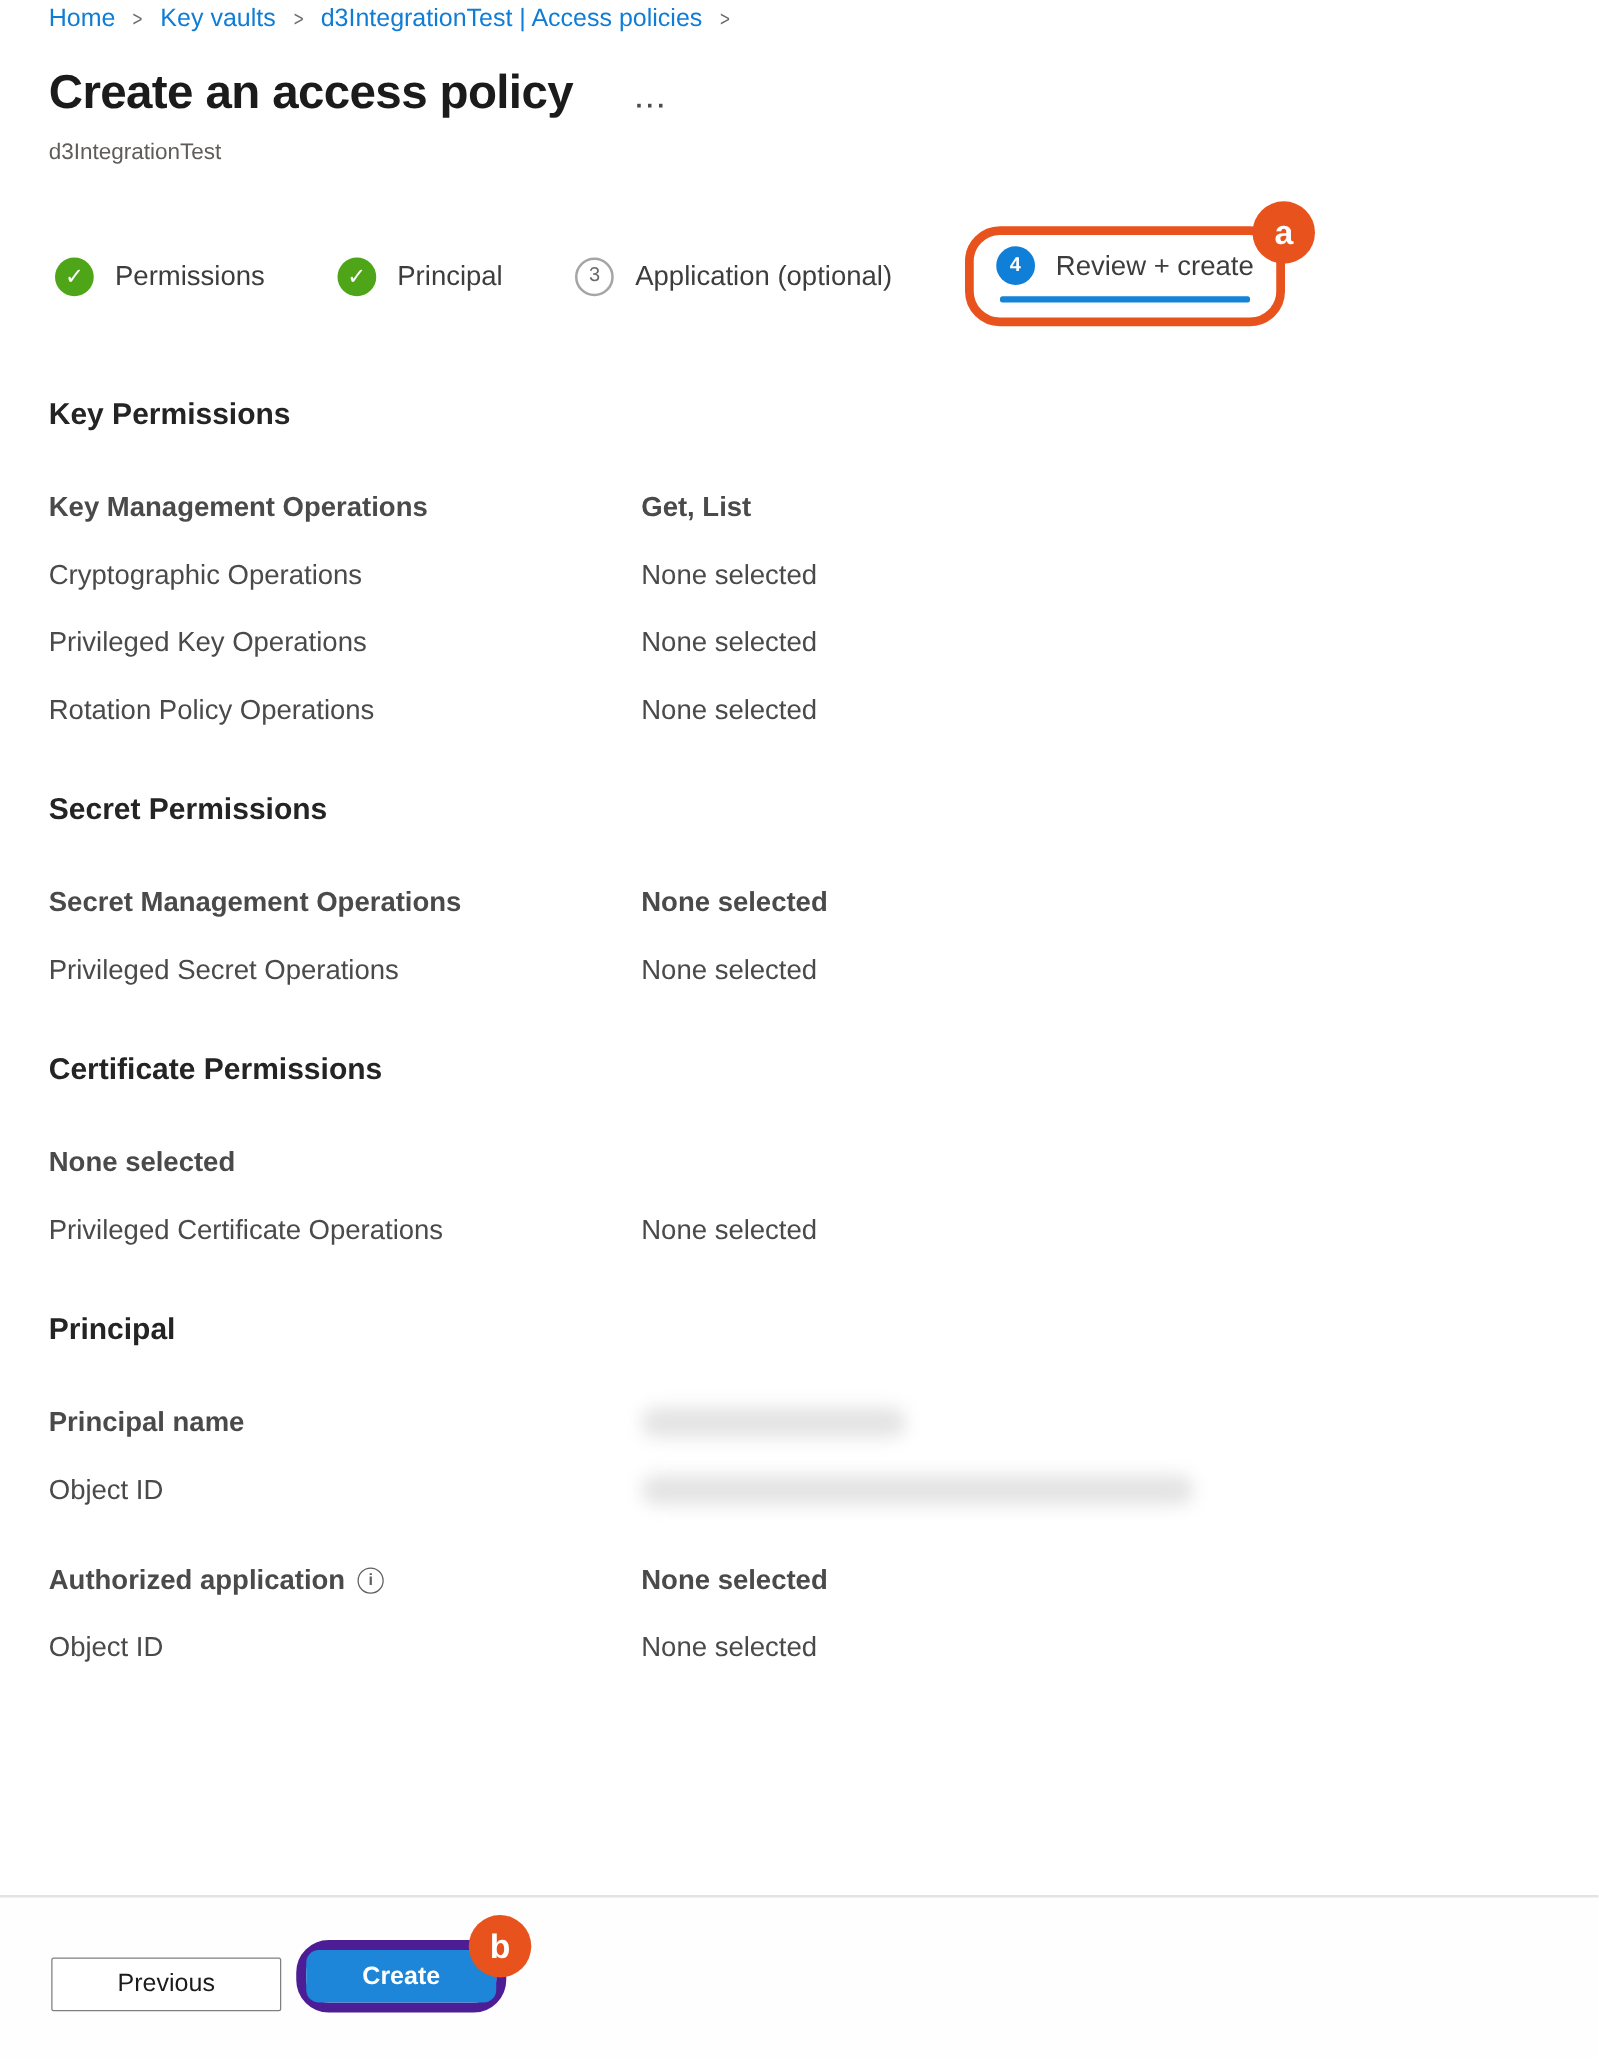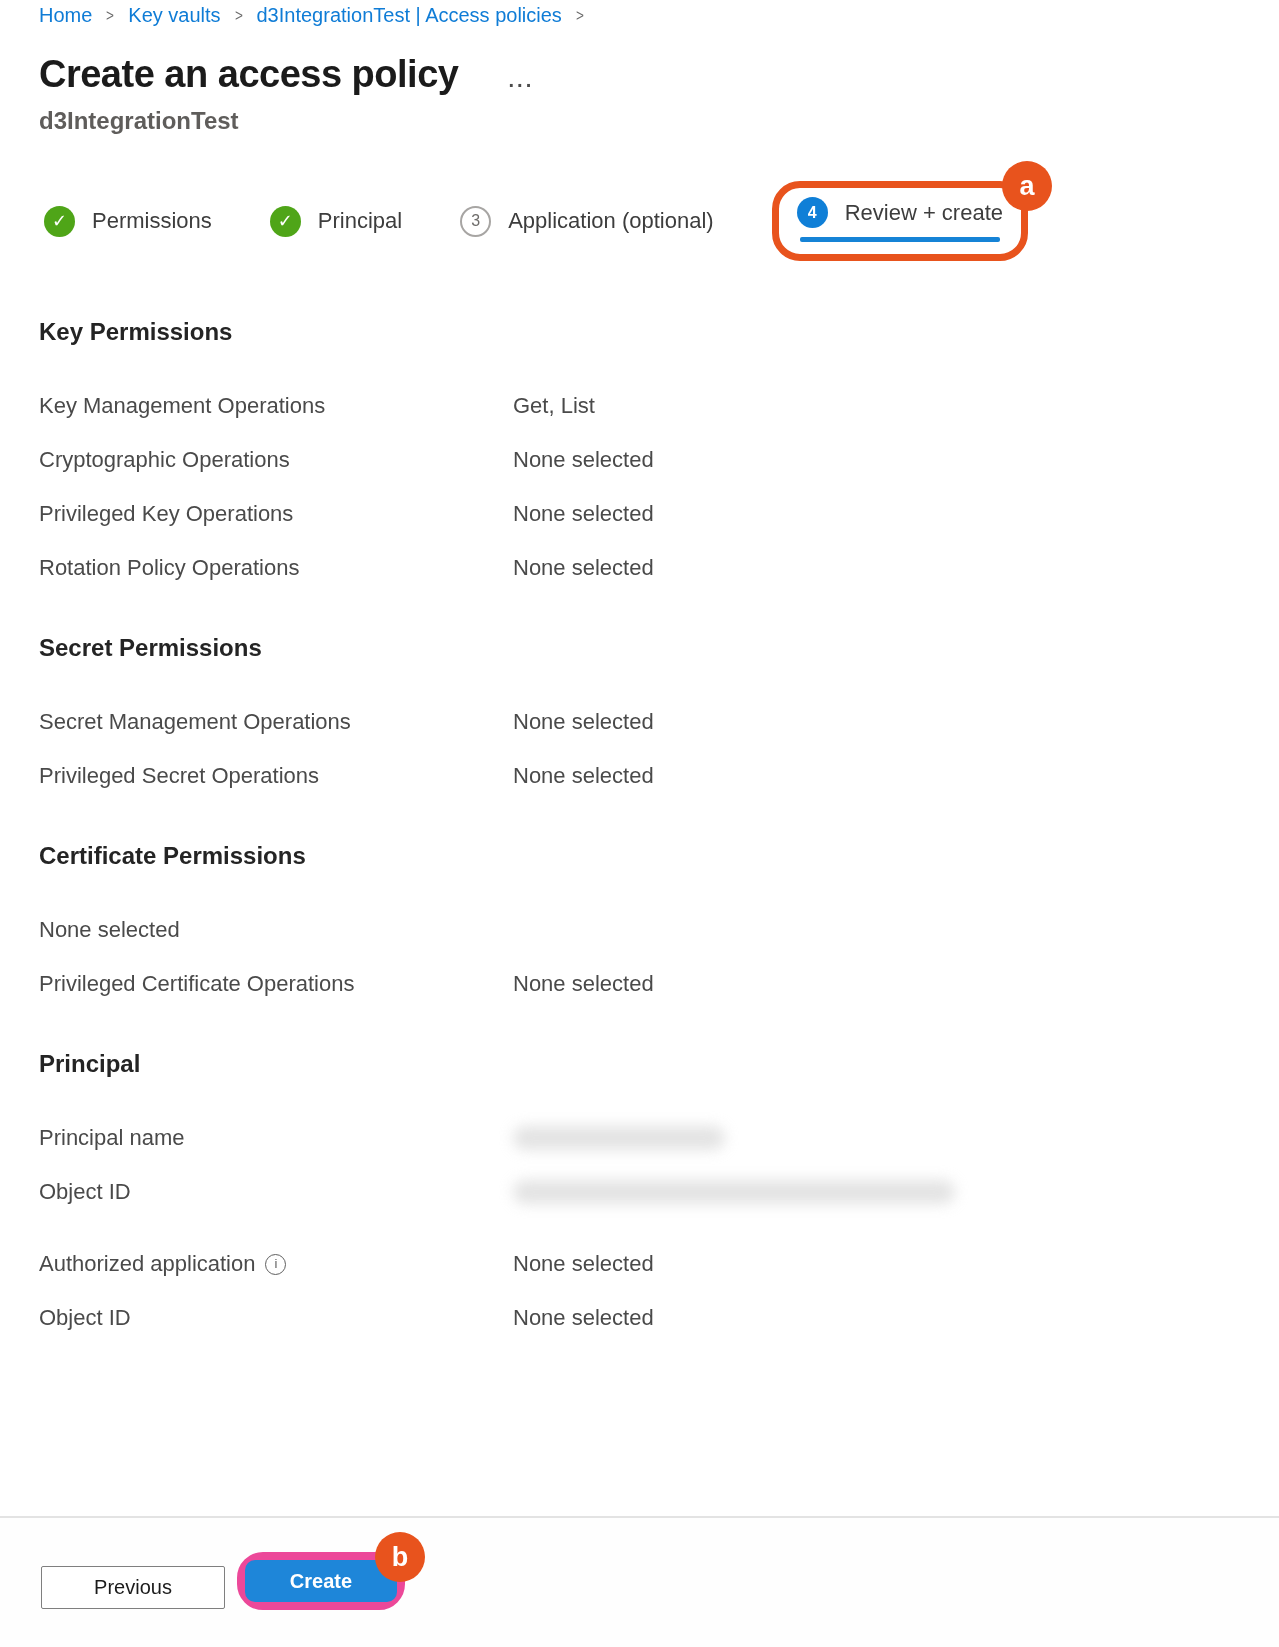--- a/index.html
+++ b/index.html
@@ -9,21 +9,21 @@
 
   
   .breadcrumb { padding:4px 0 0 39px; font-size:20px; display:flex; align-items:center; }
   .crumb { color:#0f7cd6; cursor:pointer; }
   .crumb-sep { color:#6b6b6b; font-size:17px; margin:0 13px; transform:scaleX(.8); }
 
   
   .title-row { margin:24px 0 0 39px; display:flex; align-items:flex-end; }
   h1 { font-size:38px; line-height:46px; font-weight:700; color:#1b1b1b; letter-spacing:-.5px; }
   .ellipsis-menu { margin:10px 0 0 50px; font-size:20px; color:#4c4c4c; letter-spacing:2px; font-weight:700; cursor:pointer; }
-  .subtitle { margin:12px 0 0 39px; font-size:24px; line-height:24px; color:#5f5d5b;font-weight:bold; }
+  .subtitle { margin:12px 0 0 39px; font-size:18px; line-height:24px; color:#5f5d5b; }
 
   
   .tabs { margin:48px 0 0 44px; display:flex; align-items:center; }
   .tab { display:flex; align-items:center; margin-right:58px; font-size:22px; color:#3d3d3d; cursor:pointer; white-space:nowrap; }
   .step-icon { width:31px; height:31px; border-radius:50%; display:flex; align-items:center; justify-content:center; margin-right:17px; flex:0 0 auto; }
   .step-check { background:#4fa518; color:#fff; font-size:18px; font-weight:700; }
   .step-pending { background:#fff; border:2px solid #a7a5a3; color:#6e6c6a; font-size:16px; }
   .step-active { background:#0f7fd7; color:#fff; font-size:16px; font-weight:700; }
 
   .tab-annotation { position:relative; border:7px solid #e8531d; border-radius:28px; padding:9px 18px 12px 18px; }
@@ -31,32 +31,32 @@
   .active-underline { height:5px; background:#1583d6; border-radius:2px; margin:9px 3px 0 3px; }
   .ann-badge { position:absolute; width:50px; height:50px; border-radius:50%; background:#e8531d; color:#fff;
                font-size:27px; font-weight:700; display:flex; align-items:center; justify-content:center; }
   .badge-a { top:-27px; right:-31px; }
 
   
   .sections { margin-left:39px; }
   h2.section-heading { margin-top:52px; font-size:24px; line-height:30px; font-weight:700; color:#242424; }
   h2.section-heading:first-child { margin-top:56px; }
   .row { display:grid; grid-template-columns:474px 1fr; align-items:center; margin-top:28px; font-size:22px; line-height:26px; color:#4a4a4a; }
-  .row.first { margin-top:46px; }
+  .row.first { margin-top:46px;font-weight:bold; }
   .row .label { display:flex; align-items:center; }
   .info-icon { display:inline-flex; width:21px; height:21px; border:1.5px solid #5f5f5f; border-radius:50%;
                align-items:center; justify-content:center; font-size:13px; color:#5f5f5f; margin-left:10px; cursor:pointer; }
   .redacted { height:24px; border-radius:12px; background:#cdcdcd; filter:blur(7px); opacity:.55; }
 
   
   .footer { position:absolute; left:0; right:0; top:1516px; height:131px; border-top:2px solid #e3e3e3; background:#fefefe; }
   .footer-inner { display:flex; align-items:center; padding:34px 0 0 41px; }
   .btn-previous { width:184px; height:43px; margin-top:12px; background:#fff; border:1px solid #7f7f7f; border-radius:2px;
                   font-size:20px; font-weight:400; color:#1b1b1b; cursor:pointer; font-family:inherit; }
-  .create-annotation { position:relative; margin-left:12px; border:8px solid #ec4899; border-radius:26px; padding:0; line-height:0;text-decoration:underline; }
+  .create-annotation { position:relative; margin-left:12px; border:8px solid #4c1d95; border-radius:26px; padding:0; line-height:0;text-decoration:underline; }
   .btn-create { width:152px; height:42px; background:#1e86d9; border:none; border-radius:10px; color:#fff;
                 font-size:20px; font-weight:700; cursor:pointer; font-family:inherit; }
   .badge-b { top:-28px; right:-28px; }
 </style>
 </head>
 <body>
 
 <div class="page">
 
   <nav class="breadcrumb">

